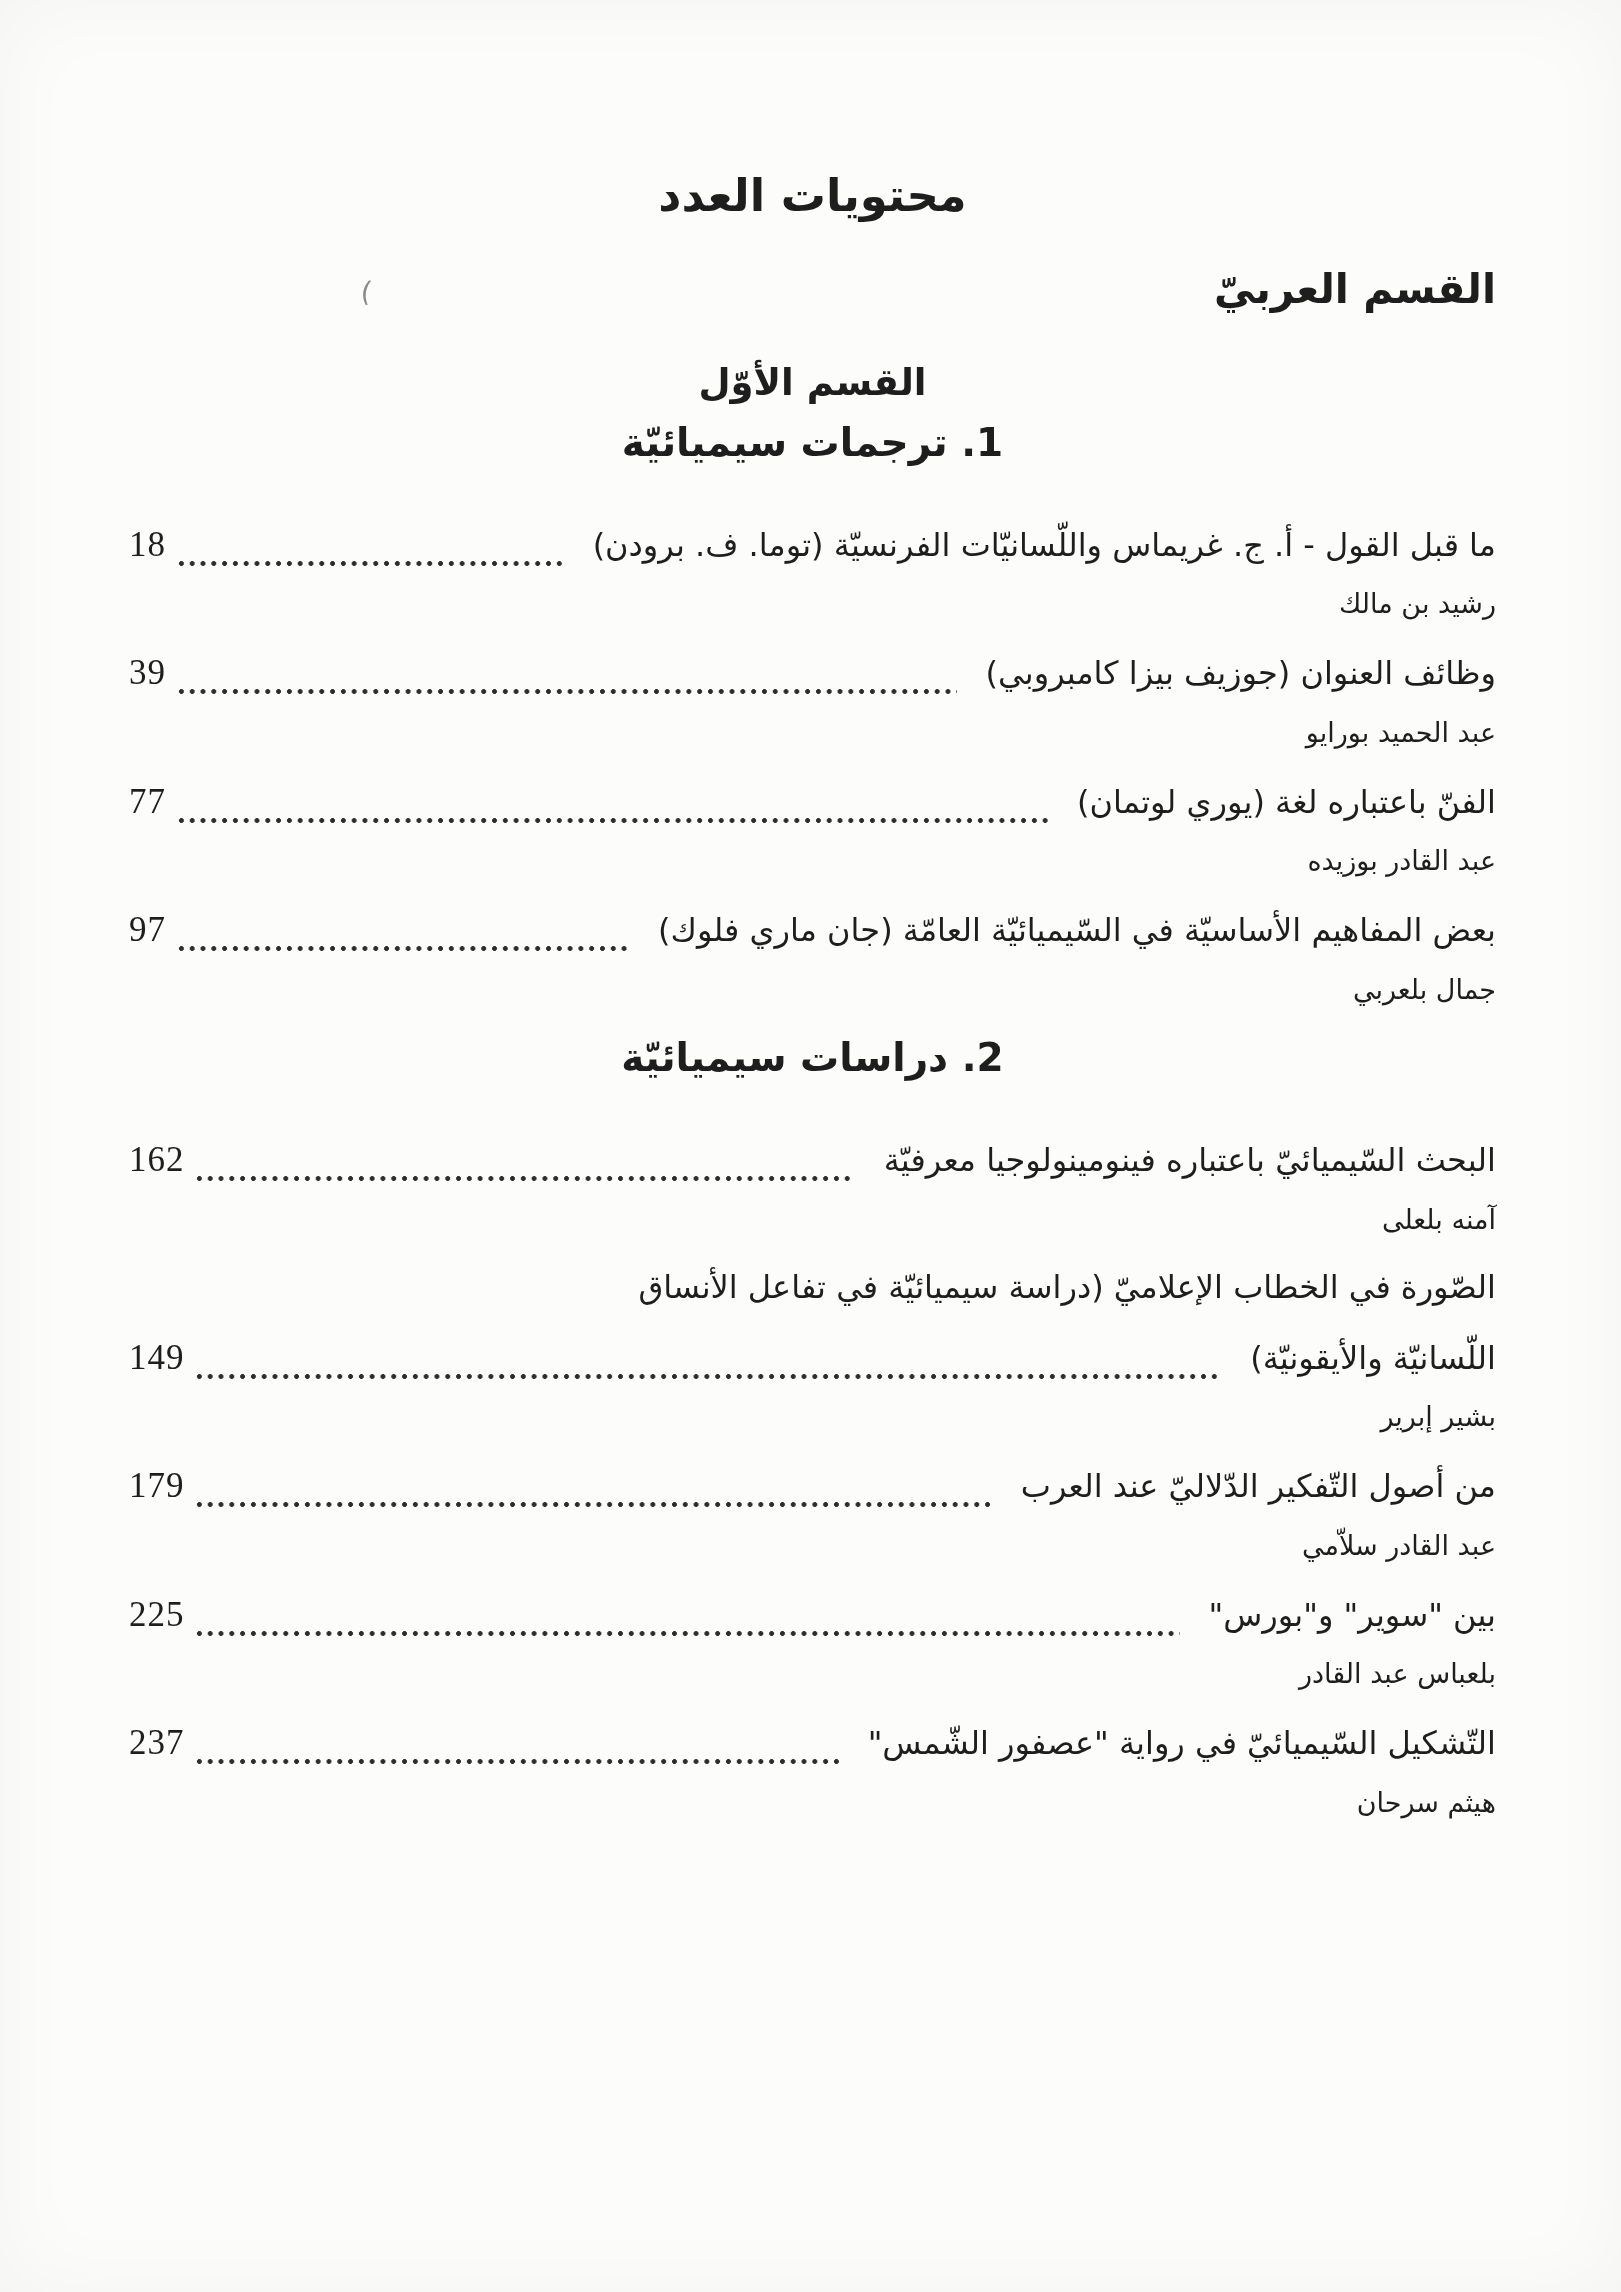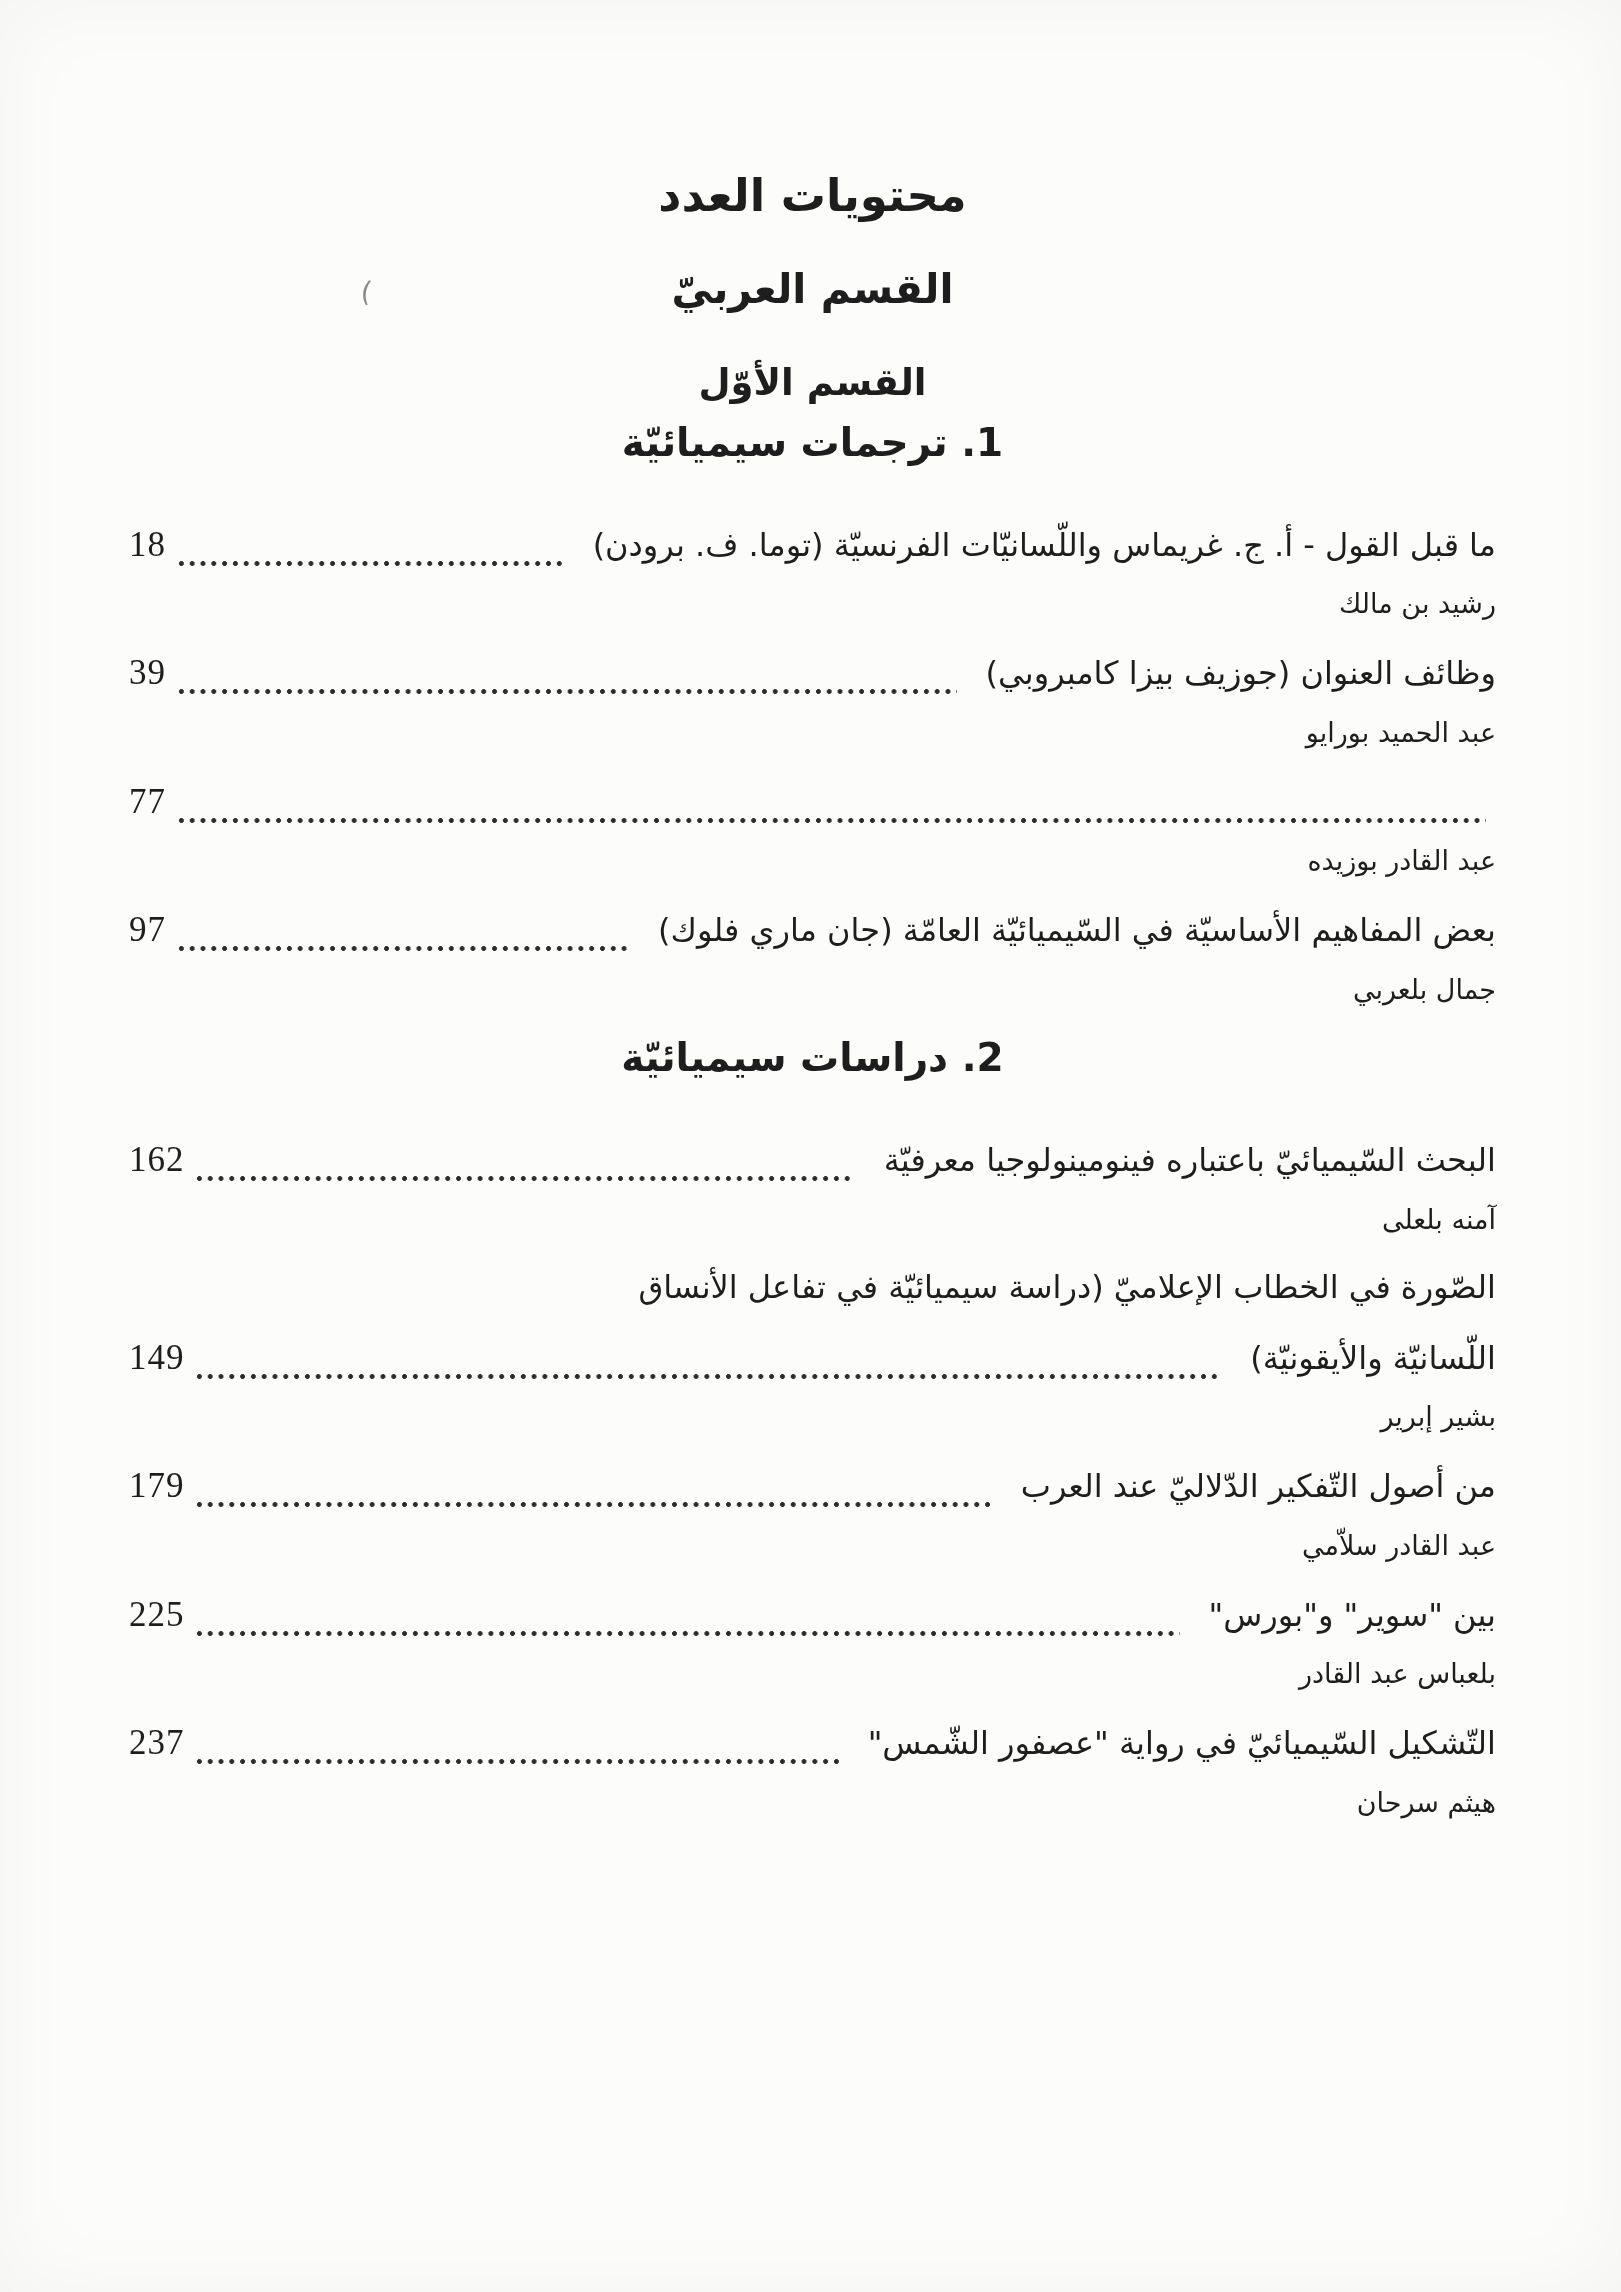--- a/index.html
+++ b/index.html
@@ -27,21 +27,21 @@
   }
   .doc-title {
     text-align: center;
     font-size: 45px;
     font-weight: 700;
     line-height: 1.2;
     margin: 0 0 41px 0;
     letter-spacing: 0.5px;
   }
   .part-heading {
-    text-align: center;
+    text-align: right;
     font-size: 41px;
     font-weight: 700;
     line-height: 1.25;
     margin: 0 0 45px 0;
   }
   .chapter-heading {
     text-align: center;
     font-size: 37px;
     font-weight: 700;
     line-height: 1.25;
@@ -139,20 +139,21 @@
       <div class="entry-row">
         <span class="entry-title">وظائف العنوان (جوزيف بيزا كامبروبي)</span>
         <span class="leader"></span>
         <span class="pagenum">39</span>
       </div>
       <div class="entry-author">عبد الحميد بورايو</div>
     </div>
 
     <div class="entry">
       <div class="entry-row">
+        <span class="entry-title">الفنّ باعتباره لغة (يوري لوتمان)</span>
         <span class="leader"></span>
         <span class="pagenum">77</span>
       </div>
       <div class="entry-author">عبد القادر بوزيده</div>
     </div>
 
     <div class="entry">
       <div class="entry-row">
         <span class="entry-title">بعض المفاهيم الأساسيّة في السّيميائيّة العامّة (جان ماري فلوك)</span>
         <span class="leader"></span>

